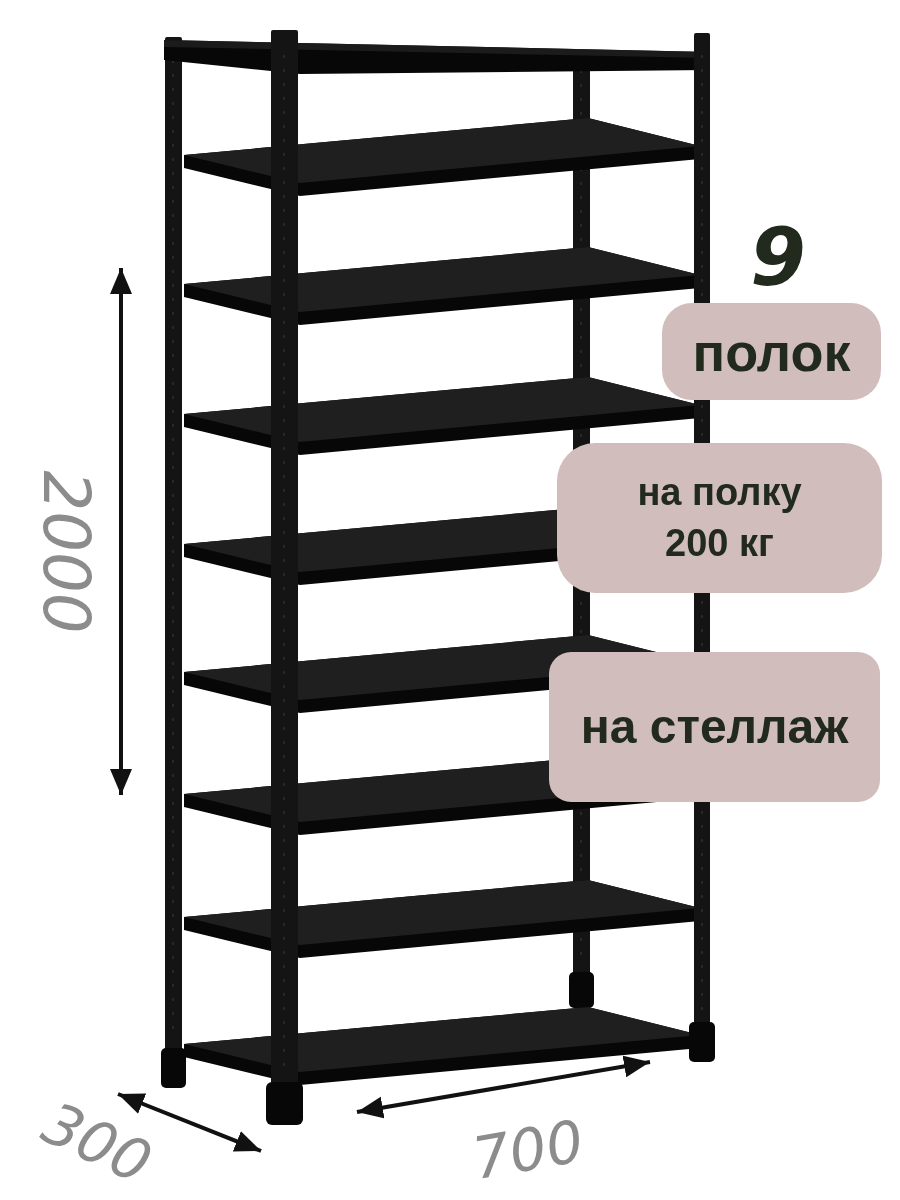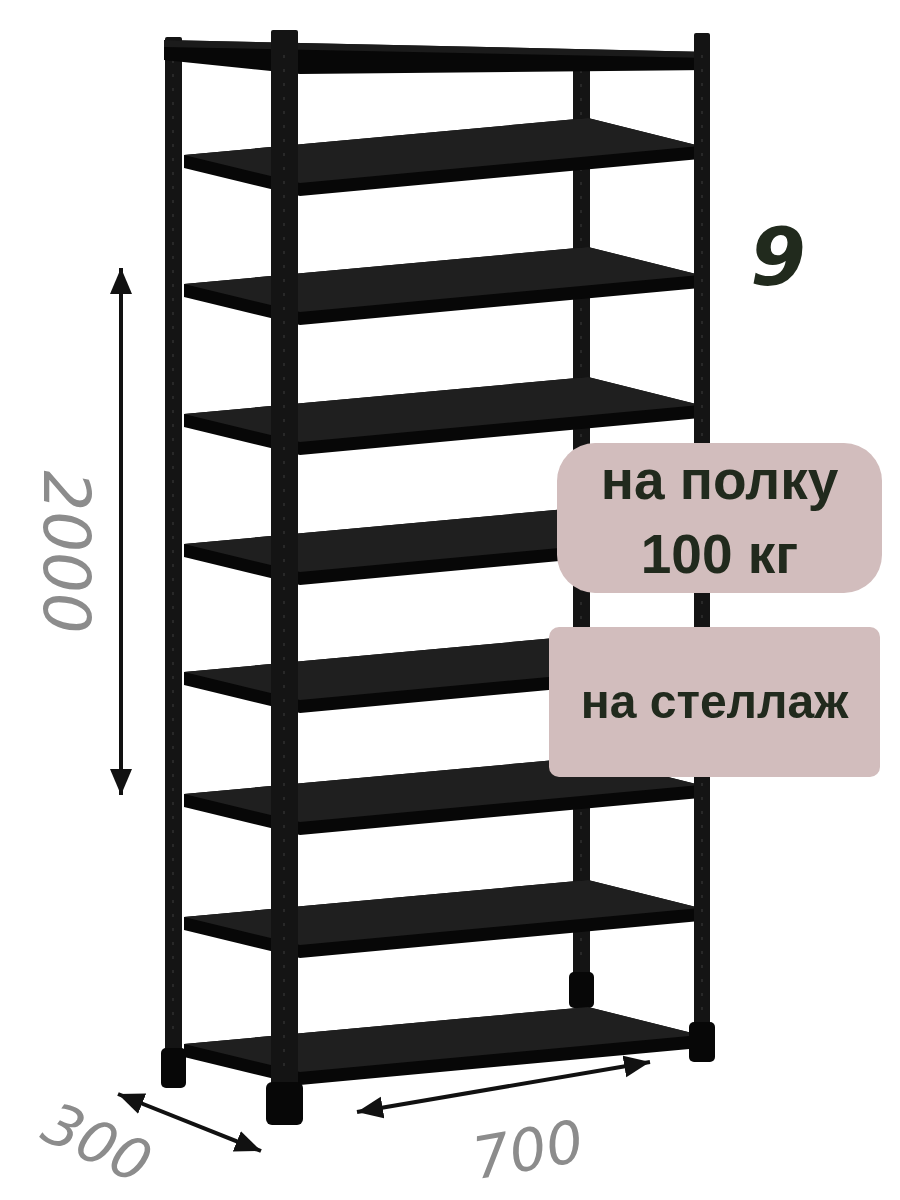--- a/index.html
+++ b/index.html
@@ -21,22 +21,22 @@
     font-family:"DejaVu Sans",sans-serif;font-weight:bold;font-style:italic;
     font-size:80px;line-height:1;color:var(--badge-text,#212a1d);
   }
   .badge{
     position:absolute;background:var(--badge-bg,#d2bdbd);
     display:flex;flex-direction:column;align-items:center;justify-content:center;
     color:var(--badge-text,#212a1d);font-weight:bold;text-align:center;
   }
   .badge span{display:block;}
   .badge-count{left:662px;top:303px;width:219px;height:97px;border-radius:30px;font-size:54px;}
-  .badge-shelf-load{left:557px;top:443px;width:325px;height:150px;border-radius:38px;font-size:55px;line-height:1.34;}
-  .badge-rack-load{left:549px;top:627px;width:331px;height:150px;border-radius:10px;font-size:48px;line-height:1.38;}
+  .badge-shelf-load{left:557px;top:443px;width:325px;height:150px;border-radius:38px;font-size:38px;line-height:1.34;}
+  .badge-rack-load{left:549px;top:652px;width:331px;height:150px;border-radius:22px;font-size:48px;line-height:1.38;}
 </style>
 </head>
 <body>
 
 <div class="stage">
 
   <svg width="900" height="1200" viewBox="0 0 900 1200">
     <defs>
       <marker id="ah" orient="auto-start-reverse" markerUnits="userSpaceOnUse" markerWidth="28" markerHeight="24" refX="26" refY="11">
         <path d="M0,0 L26,11 L0,22 Z" fill="#111"></path>
@@ -84,23 +84,26 @@
       <line x1="118" y1="1094" x2="261" y2="1151" marker-start="url(#ah)" marker-end="url(#ah)"></line>
     </g>
   </svg>
 
   <div class="dim dim-height">2000</div>
   <div class="dim dim-depth">300</div>
   <div class="dim dim-width">700</div>
 
   <div class="count-number">9</div>
 
+  <div class="badge badge-count">
+    <span>полок</span>
+  </div>
 
   <div class="badge badge-shelf-load">
     <span>на полку</span>
-    <span>100 кг</span>
+    <span>200 кг</span>
   </div>
 
   <div class="badge badge-rack-load">
     <span>на стеллаж</span>
   </div>
 
 </div>
 
 </body></html>

